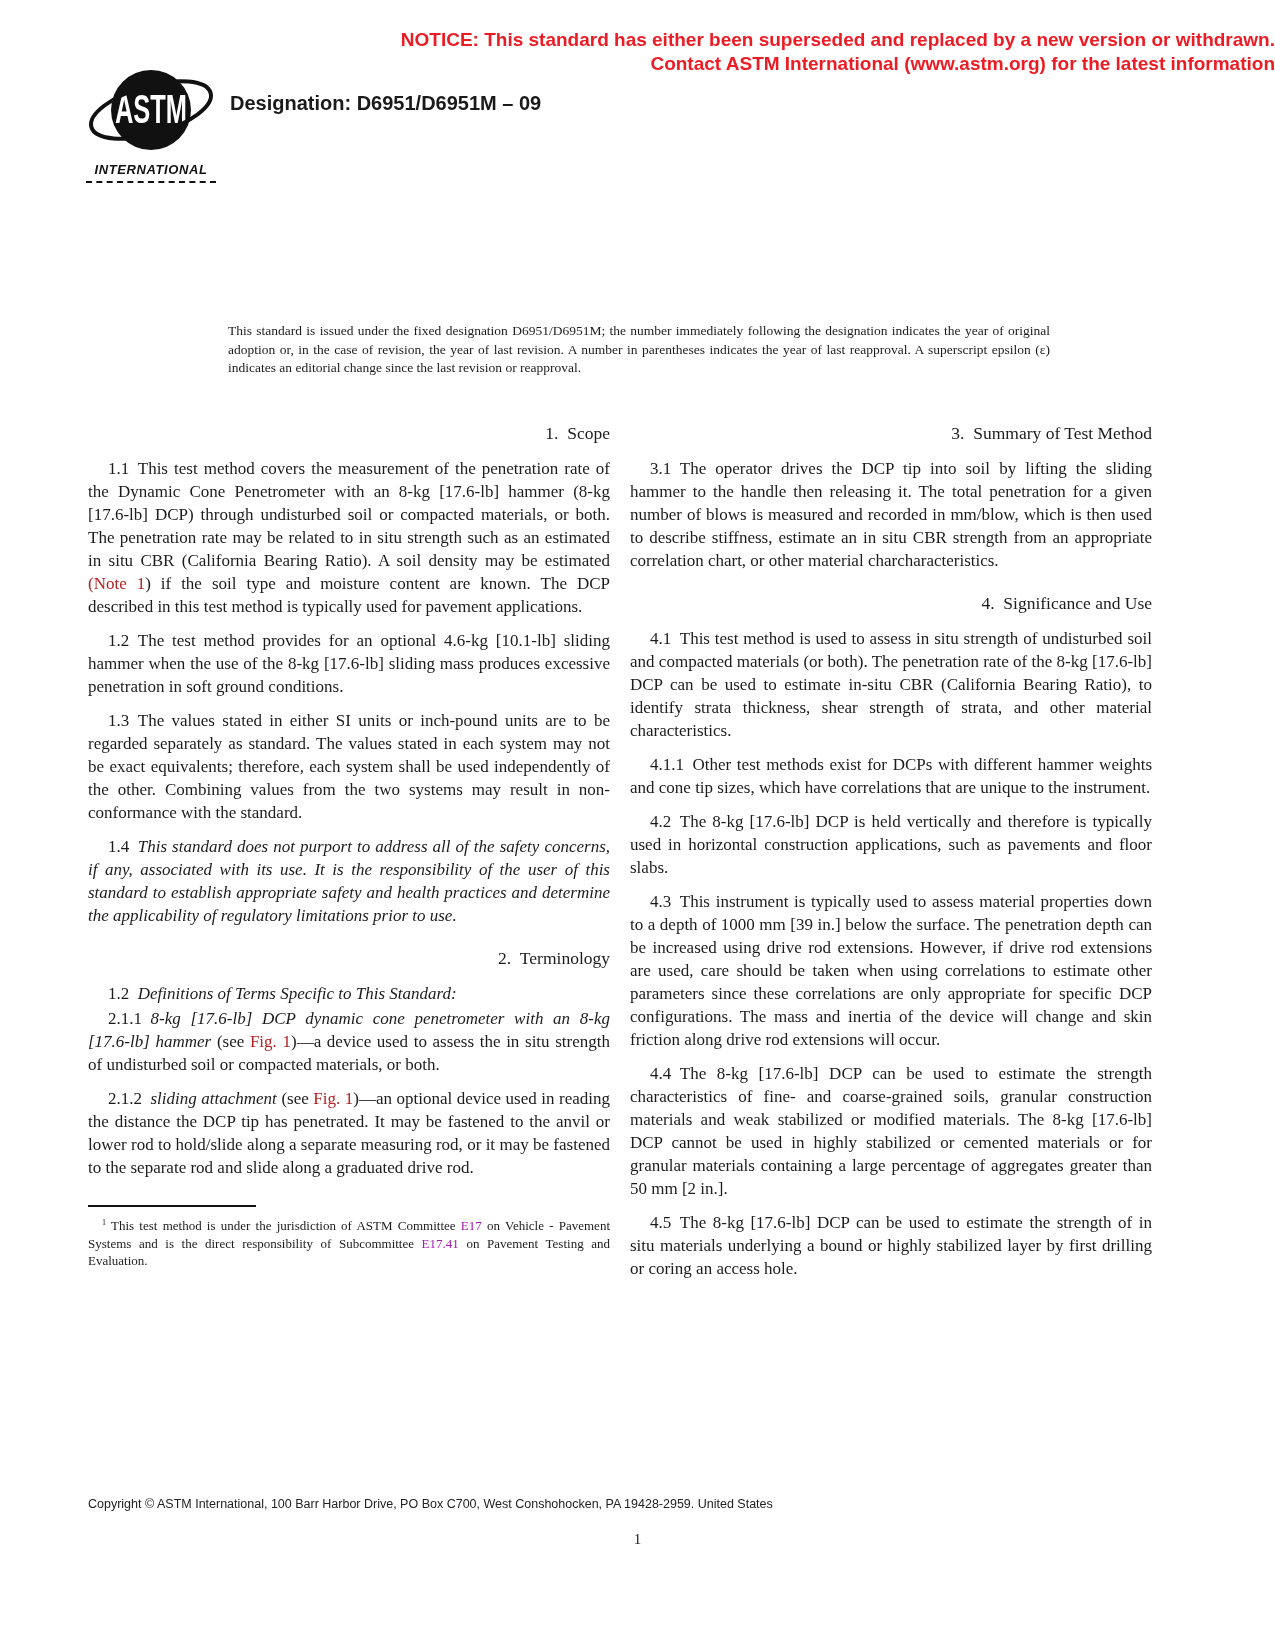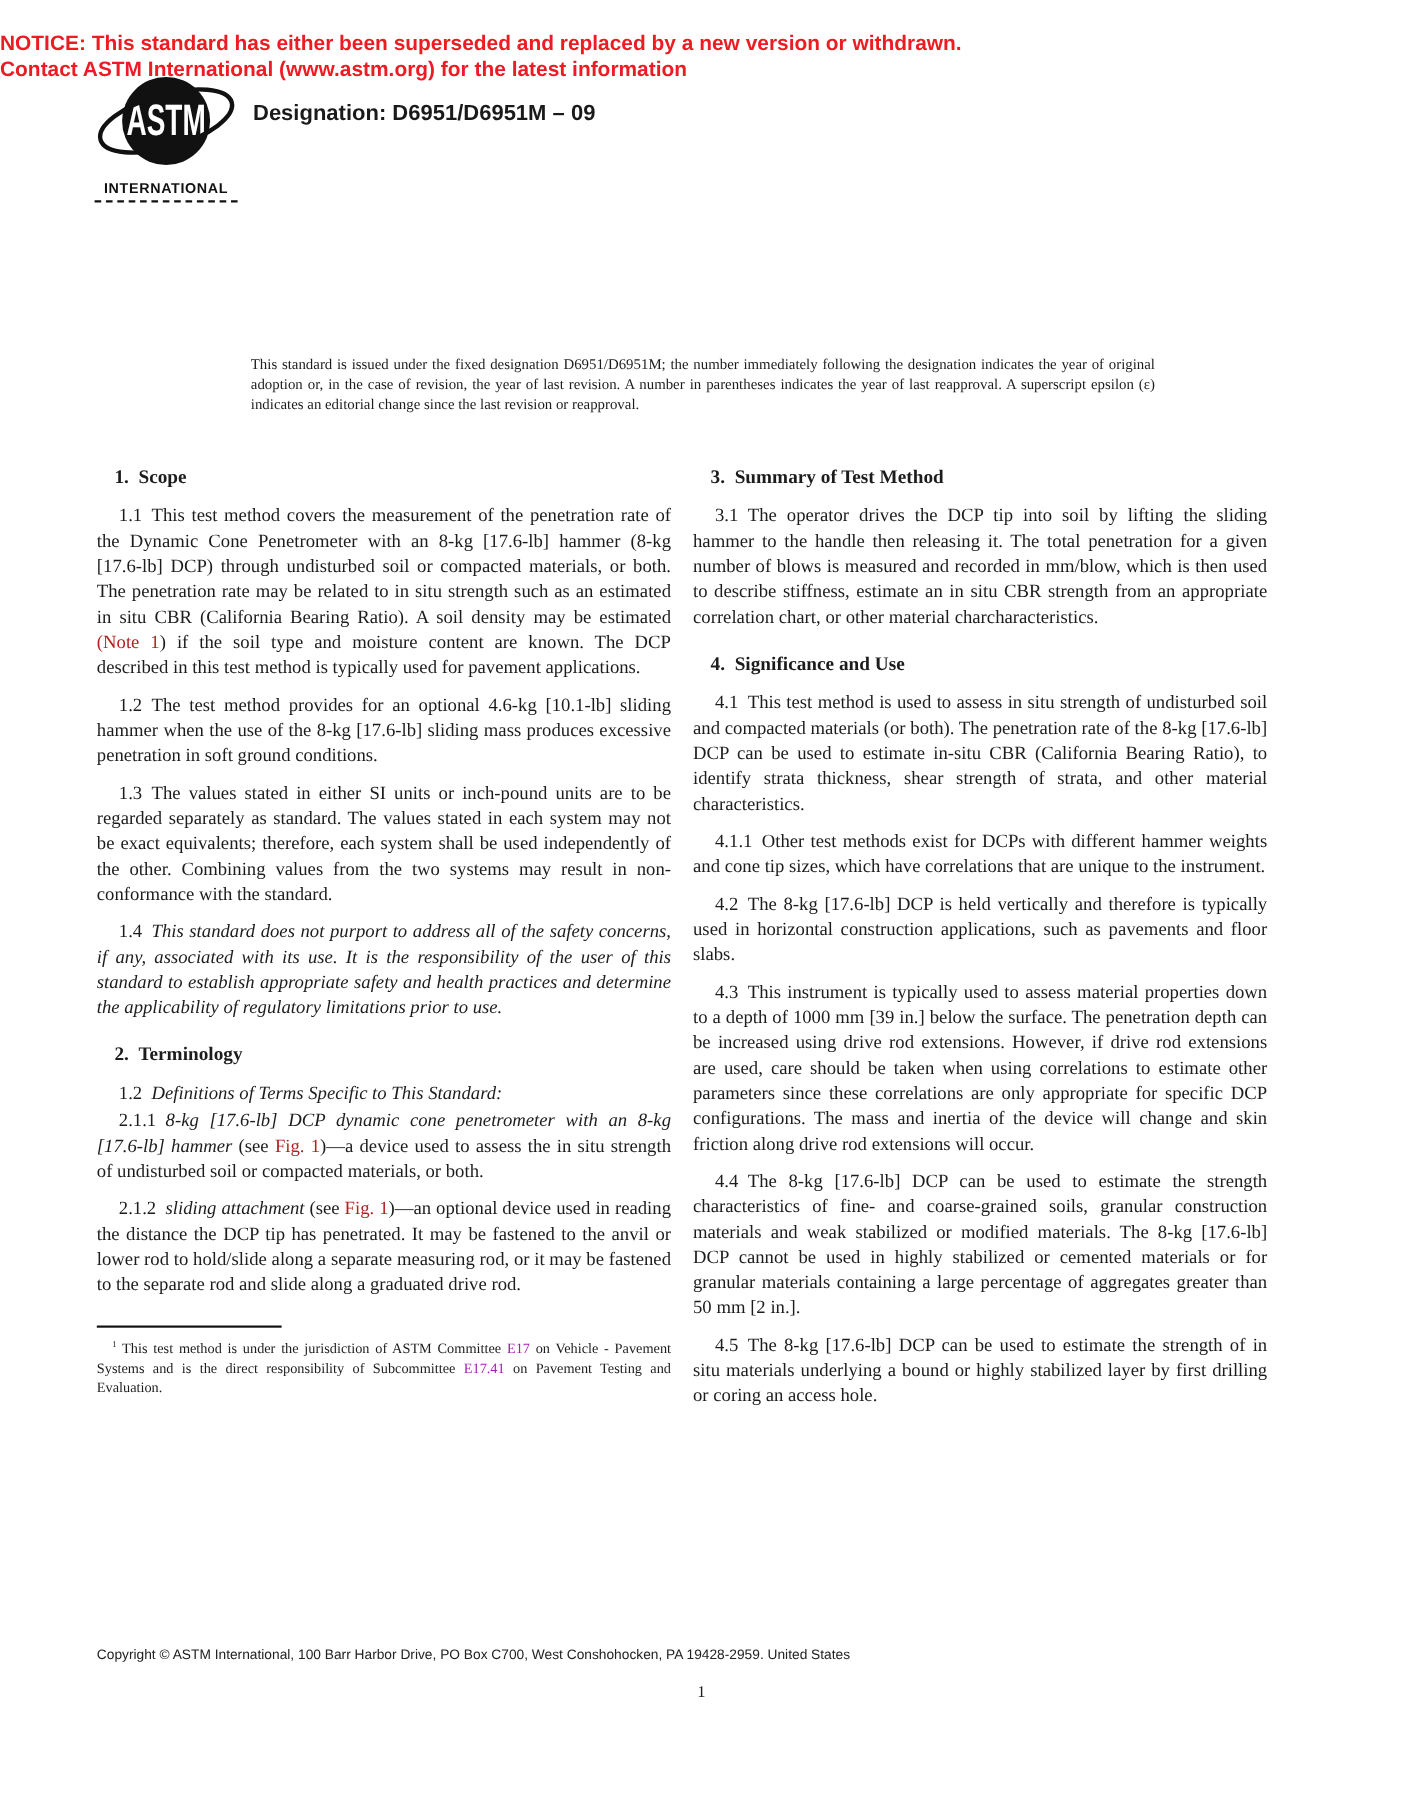--- a/index.html
+++ b/index.html
@@ -8,31 +8,31 @@
     position:relative;
     width:1275px; height:1650px;
     background:#ffffff;
     font-family:"Liberation Serif", serif;
     color:#1c1c1c;
     overflow:hidden;
   }
   
   .notice {
     position:absolute; top:28px; left:0; right:0;
-    text-align:left;
+    text-align:right;
     font-family:"Liberation Sans", sans-serif;
     font-weight:bold;
     font-size:19px; line-height:24px;
     color:#ed1c24;
   }
   
   .logo-wrap { position:absolute; top:68px; left:86px; width:130px; }
   .logo-international {
     font-family:"Liberation Sans", sans-serif;
-    font-weight:bold; 
+    font-weight:bold; font-style:italic;
     font-size:13px; letter-spacing:0.6px;
     color:#111;
     border-bottom:2px dashed #111;
     padding-bottom:4px;
     margin-top:2px;
     text-align:center;
   }
   .designation {
     position:absolute; top:92px; left:230px;
     font-family:"Liberation Sans", sans-serif;
@@ -54,22 +54,22 @@
     text-align:justify;
   }
   
   .columns {
     position:absolute; top:418px; left:88px; width:1064px;
     display:flex; gap:20px;
   }
   .col { width:522px; font-size:17px; line-height:23px; text-align:justify; }
   .col h3 {
     font-size:17.5px; line-height:23px;
-    font-weight:bold;
-    text-align:left;
+    font-weight:normal;
+    text-align:right;
     margin:4px 0 12px 16px;
   }
   .col h3.later { margin-top:20px; }
   .col p { margin:0 0 11px 0; text-indent:20px; }
   
   .run-i { font-style:italic; }
   .run-red { color:#b22222; }
   .run-blue { color:#a21caf; }
   .run-sup { vertical-align:super; font-size:0.62em; line-height:0; }
   

